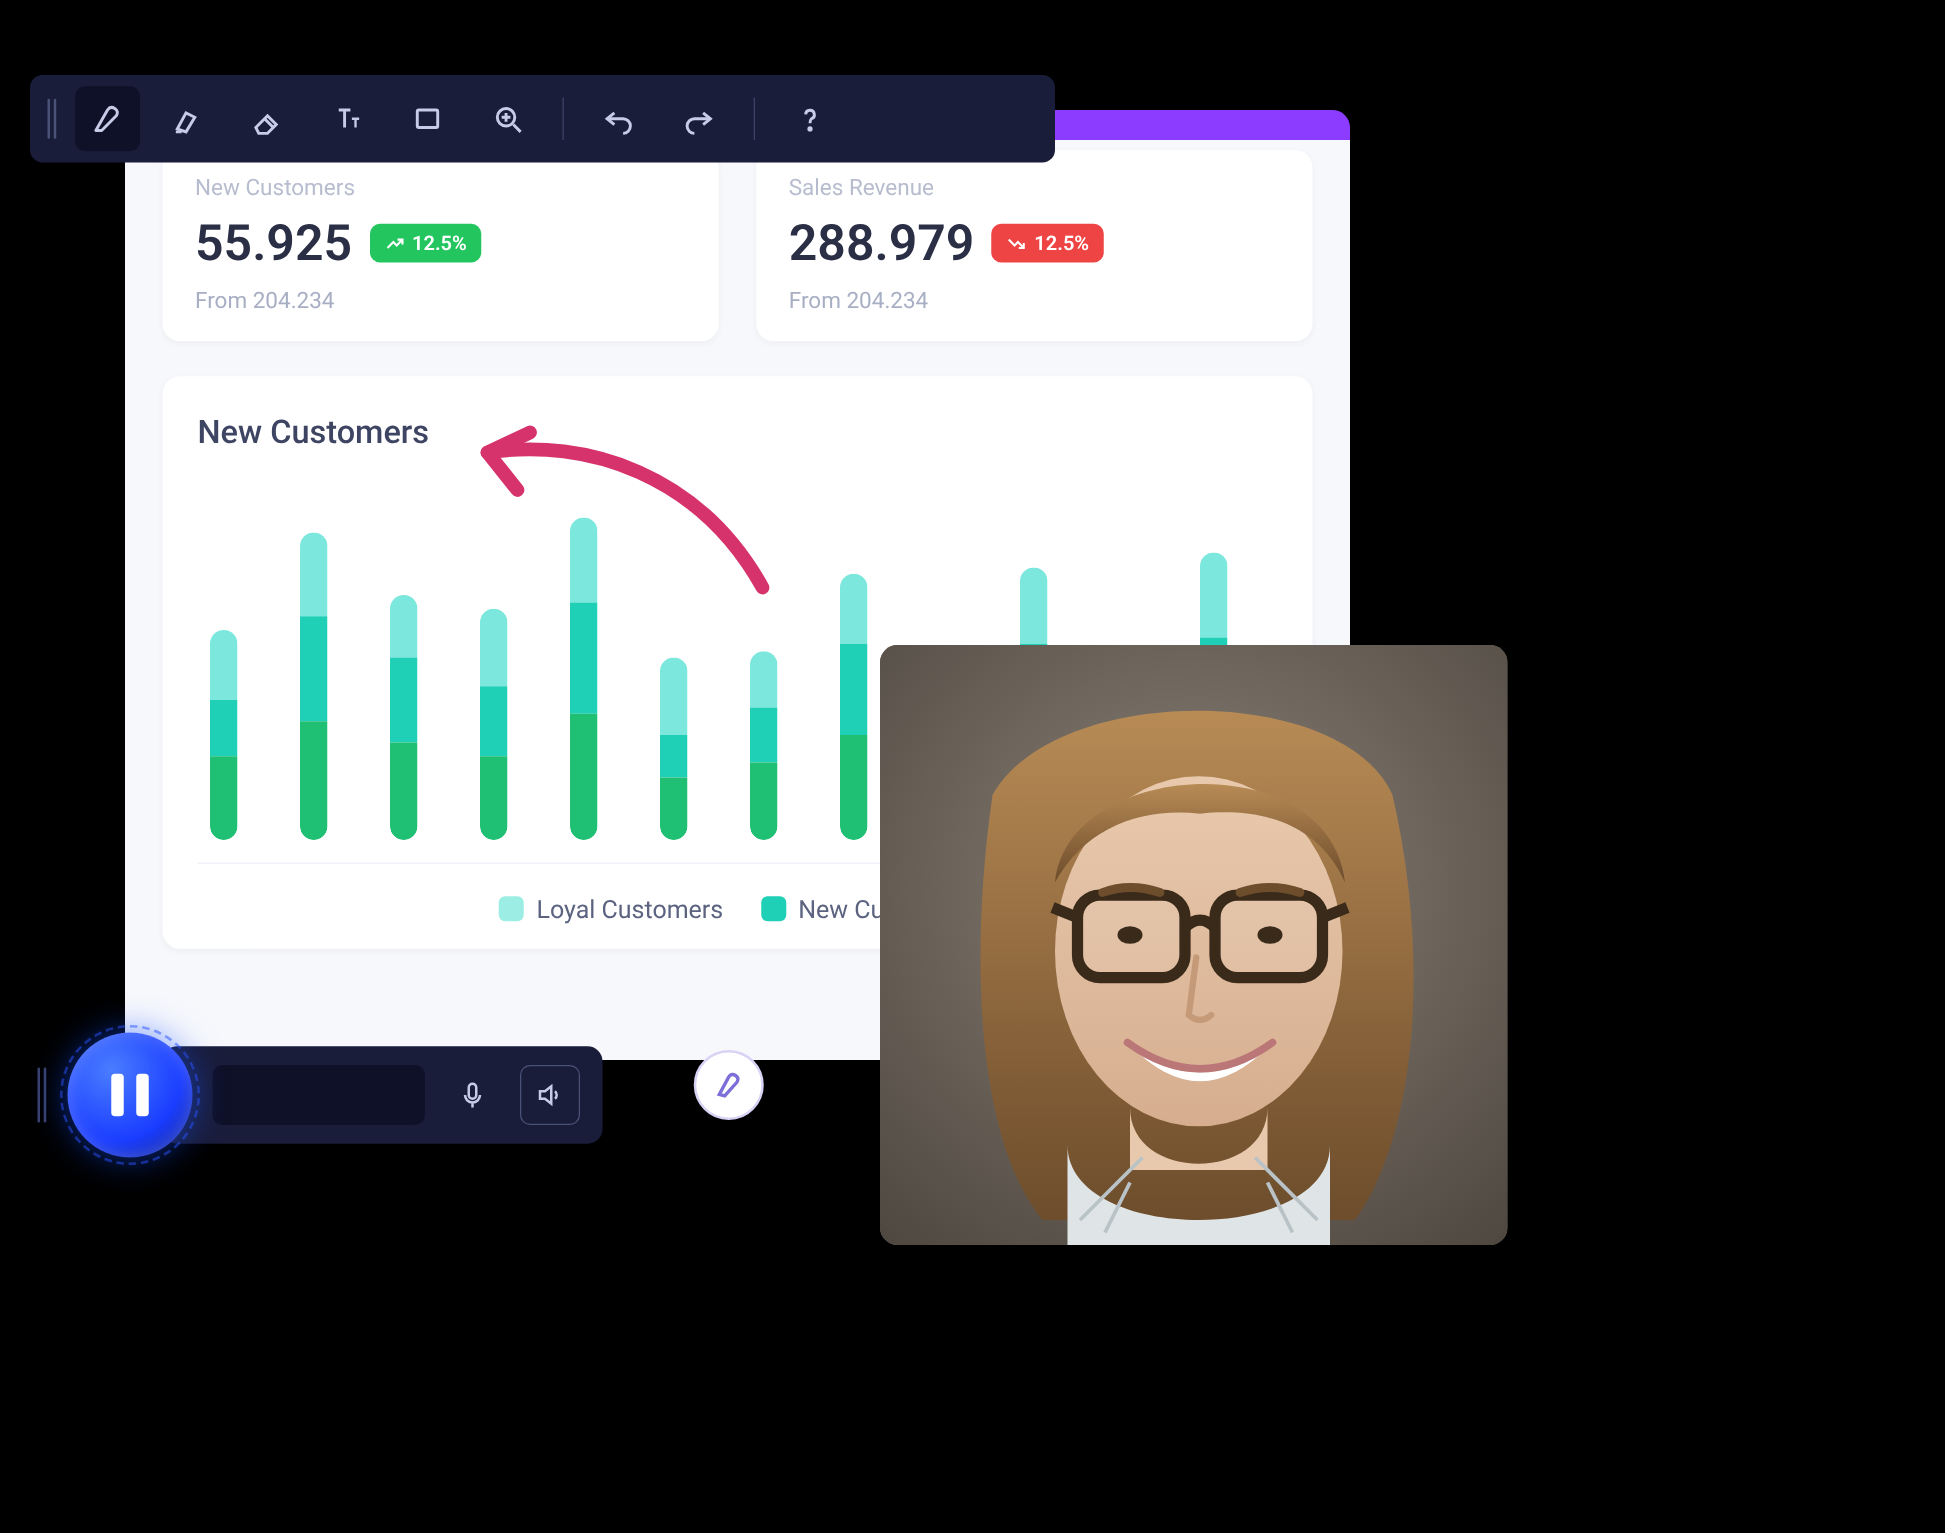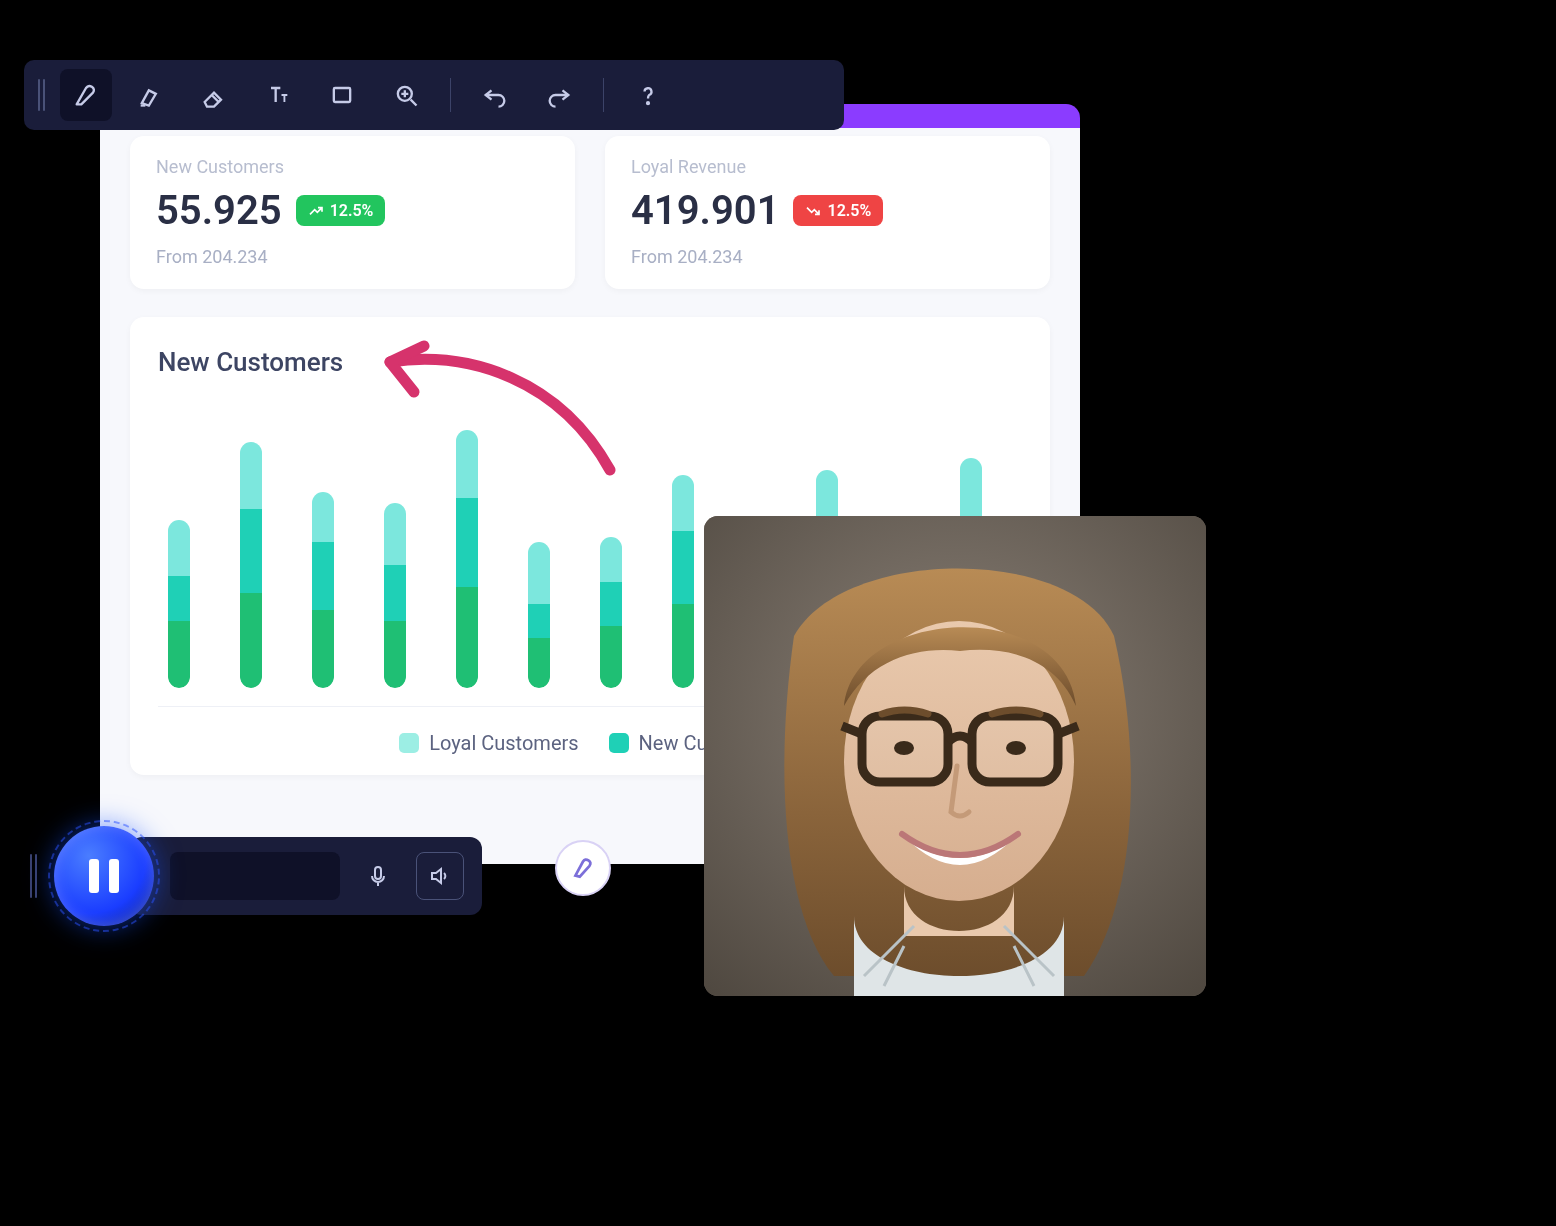--- a/index.html
+++ b/index.html
@@ -37,21 +37,21 @@
     color: #c6cbe8;
     cursor: pointer;
   }
   .toolbar .tbtn.active { background: #0f1128; }
   .toolbar .tsep { width: 1px; height: 34px; background: #3c4368; margin: 0 6px; }
   .toolbar svg { width: 28px; height: 28px; stroke: currentColor; fill: none; stroke-width: 2; }
 
   
   .dashboard {
     position: absolute;
-    left: 100px; top: 104px;
+    left: 100px; top: 88px;
     width: 980px; height: 760px;
     background: #8b3cff;
     border-radius: 14px;
     z-index: 10;
     overflow: hidden;
   }
   .dash-inner {
     position: absolute;
     left: 0; right: 0; top: 24px; bottom: 0;
     background: #f7f8fc;
@@ -270,23 +270,23 @@
             <svg viewBox="0 0 24 24">
                 <path d="M3 17 L10 10 L14 14 L21 7 M15 7 L21 7 L21 13"></path>
               </svg>
             <span>12.5%</span>
           </div>
         </div>
         <div class="card-sub">From 204.234</div>
       </div>
 
       <div class="card">
-        <div class="card-label">Loyal Revenue</div>
+        <div class="card-label">Sales Revenue</div>
         <div class="card-value-row">
-          <div class="card-value">419.901</div>
+          <div class="card-value">288.979</div>
           <div class="badge down">
             <svg viewBox="0 0 24 24">
                 <path d="M3 7 L10 14 L14 10 L21 17 M15 17 L21 17 L21 11"></path>
               </svg>
             <span>12.5%</span>
           </div>
         </div>
         <div class="card-sub">From 204.234</div>
       </div>
     </div>

